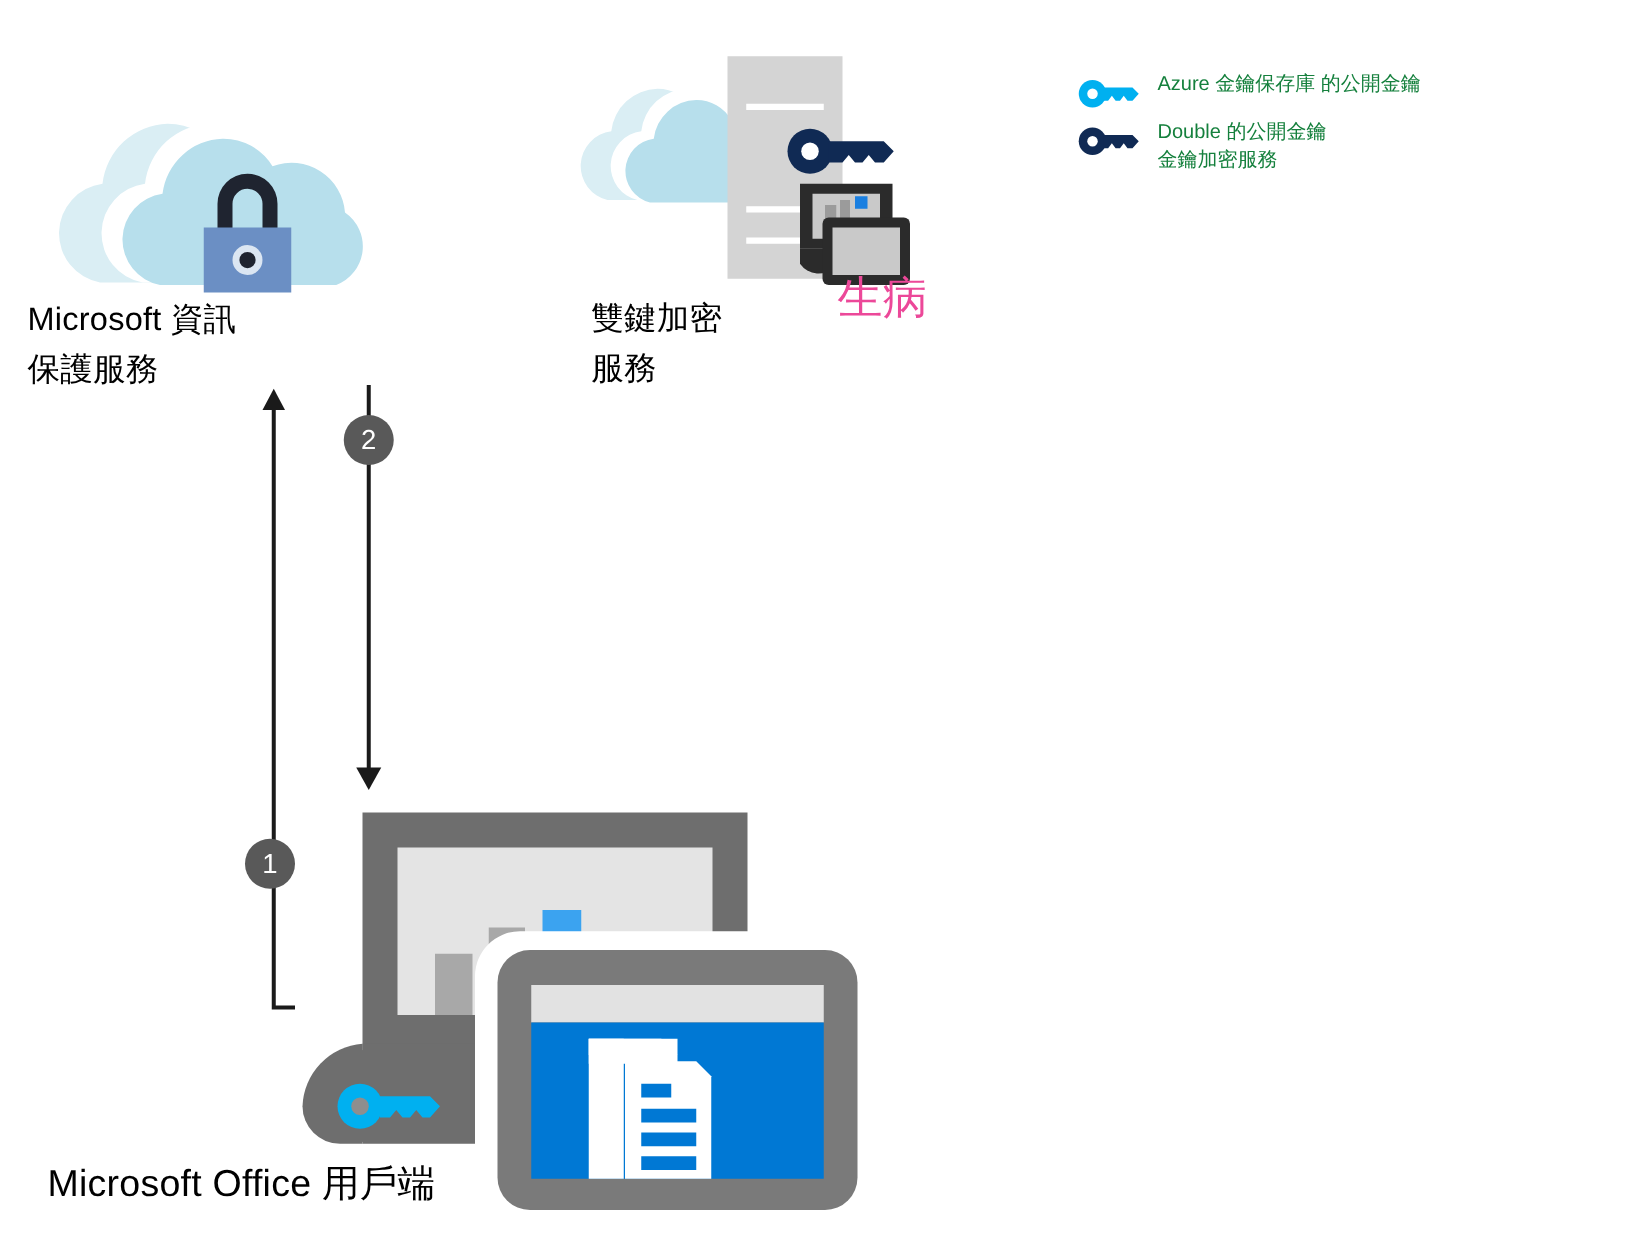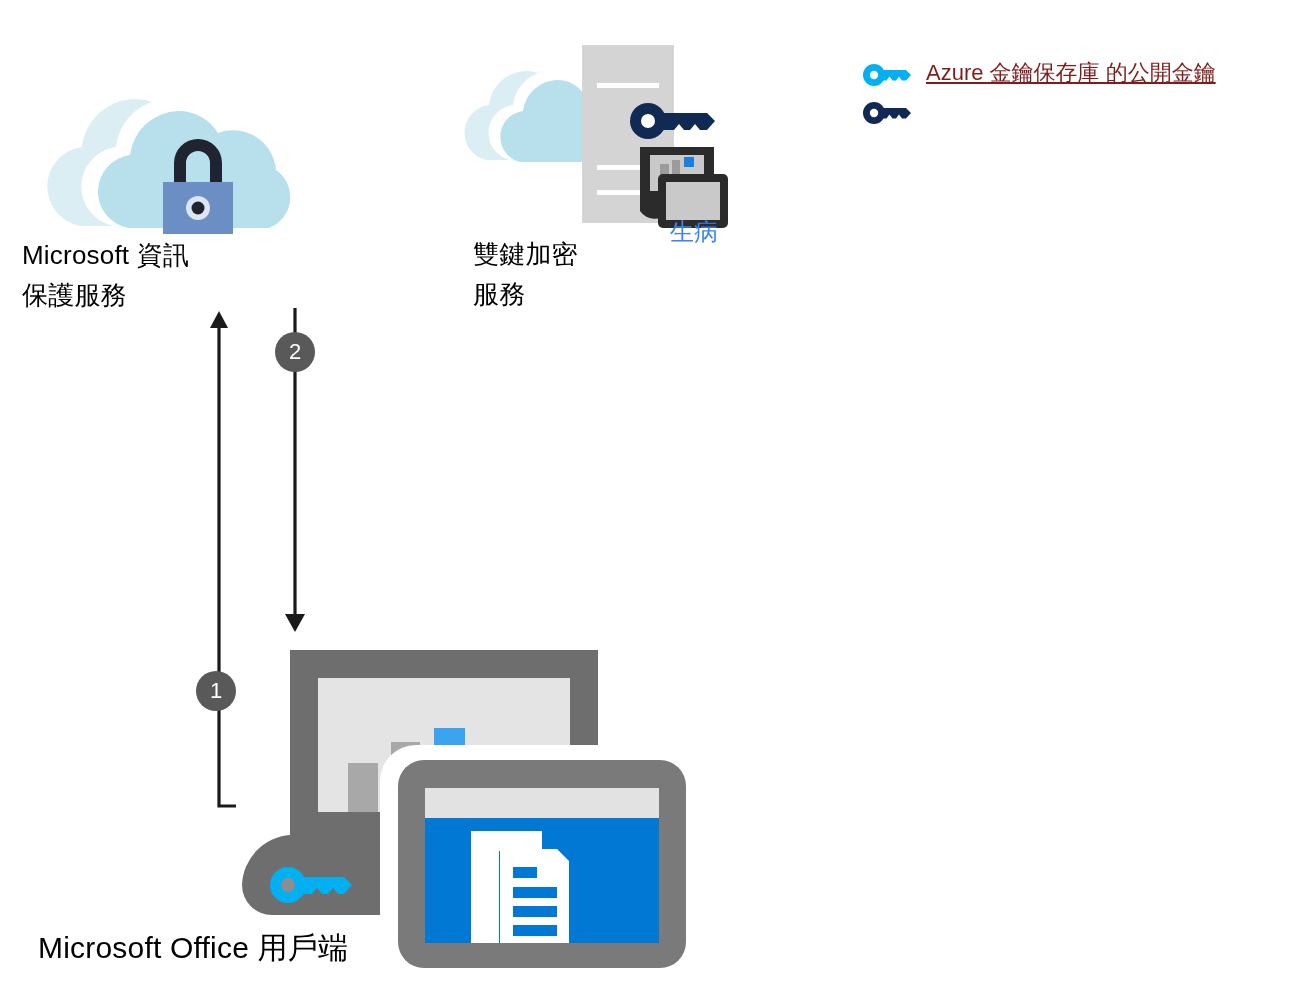--- a/index.html
+++ b/index.html
@@ -44,26 +44,25 @@
     margin-bottom: 4px;
   }
   .legend-key {
     flex: 0 0 auto;
     width: 52px;
     height: 30px;
     margin-top: 4px;
     margin-right: 12px;
   }
   .legend-text {
-    font-size: 22px;
+    font-size: 16px;
     line-height: 1.42;
-    color: #7f1d1d;
+    color: #15803d;
     white-space: pre-line;
     padding-top: 1px;
-    text-decoration: underline;
   }
 
   
   .step-badge {
     position: absolute;
     width: 40px;
     height: 40px;
     border-radius: 50%;
     background: #595959;
     color: #ffffff;
@@ -165,21 +164,21 @@
         <rect x="214" y="115" width="10" height="10" fill="#1a7fe0"></rect>
         <path d="M170 157 h28 v14 a18 18 0 0 1 -28 -2 z" fill="#2b2b2b"></path>
       </g>
 
       <g>
         <rect x="188" y="132" width="70" height="54" rx="5" fill="#2b2b2b"></rect>
         <rect x="196" y="140" width="54" height="38" fill="#c9c9c9"></rect>
       </g>
     </svg>
 
-    <div class="abs" style="left:200px; top:178px; font-size:24px; color:#3b82f6; line-height:1; white-space:nowrap;">生病</div>
+    <div class="abs" style="left:200px; top:178px; font-size:36px; color:#ec4899; line-height:1; white-space:nowrap;">生病</div>
   </div>
   <div class="node-label" style="left:473px; top:237px;font-family:Liberation Mono, monospace;">雙鍵加密
 服務</div>
 
   <div id="legend">
 
     <div class="legend-row">
       <svg class="legend-key" viewBox="0 0 52 30">
         <circle cx="12" cy="15" r="11" fill="#00b0f0"></circle>
         <circle cx="12" cy="15" r="4.2" fill="#ffffff"></circle>
@@ -187,20 +186,22 @@
       </svg>
       <div class="legend-text">Azure 金鑰保存庫 的公開金鑰</div>
     </div>
 
     <div class="legend-row">
       <svg class="legend-key" viewBox="0 0 52 30">
         <circle cx="12" cy="15" r="11" fill="#102a54"></circle>
         <circle cx="12" cy="15" r="4.2" fill="#ffffff"></circle>
         <path d="M21 10 h23 l5 5 l-5 5.5 h-4 l-3 -4 l-3 4 h-3.5 l-3 -4 l-3 4 h-3.5 z" fill="#102a54"></path>
       </svg>
+      <div class="legend-text">Double 的公開金鑰
+金鑰加密服務</div>
     </div>
 
   </div>
 
   <svg class="abs" style="left:0; top:0;" width="1307" height="1006">
     <defs>
       <marker id="arrowUp" markerWidth="12" markerHeight="12" refX="6" refY="10" orient="auto-start-reverse">
         <path d="M1 10 L6 0 L11 10 Z" fill="#1a1a1a"></path>
       </marker>
     </defs>

